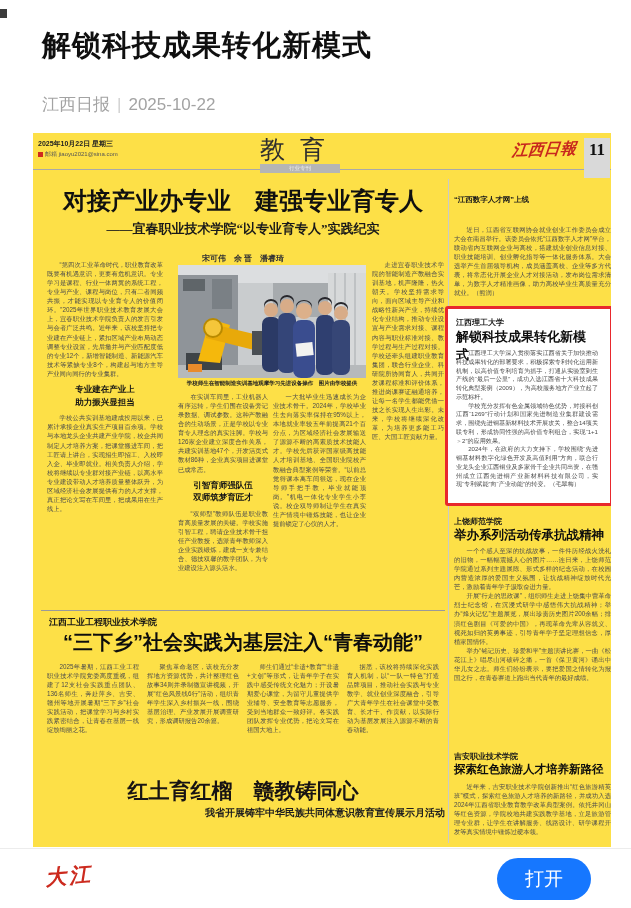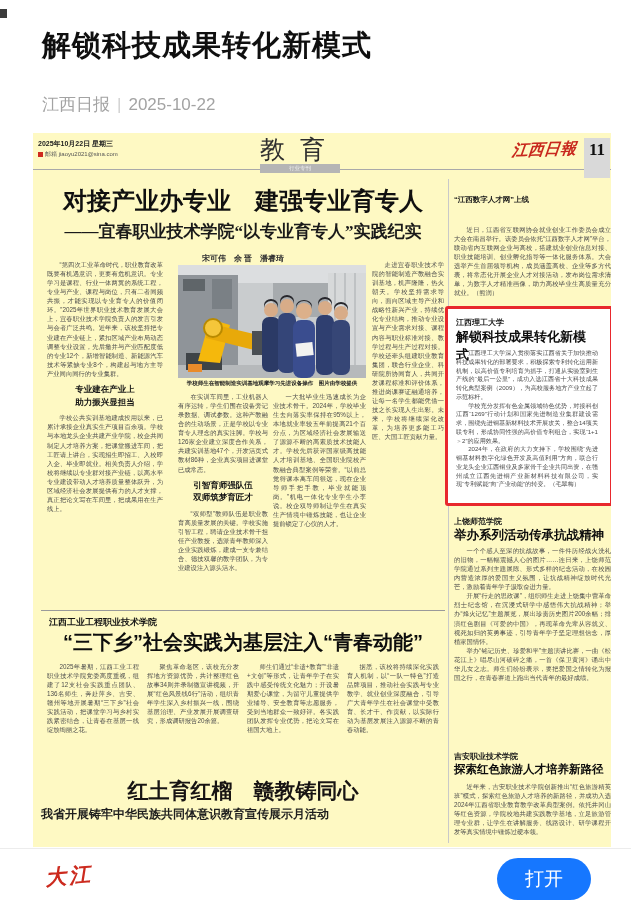--- a/index.html
+++ b/index.html
@@ -5,38 +5,38 @@
   html,body{margin:0;padding:0;}
   body{width:631px;height:908px;background:#ffffff;overflow:hidden;position:relative;
        font-family:"Liberation Sans","DejaVu Sans",sans-serif;-webkit-font-smoothing:antialiased;}
   .abs{position:absolute;}
   
   .corner-artifact{left:0;top:9px;width:7px;height:9px;background:#3c3c3c;}
   .h-title{left:42px;top:26px;width:560px;font-size:29px;font-weight:bold;color:#0f0f0f;letter-spacing:1px;}
   .h-src{left:42px;top:93px;font-size:17px;color:#a3a3a3;}
   .h-src .sep{color:#d0d0d0;margin:0 7px;font-weight:300;}
   
-  .paper{left:33px;top:133px;width:578px;height:714px;background:#fef9c3;overflow:hidden;color:#333;}
+  .paper{left:33px;top:133px;width:578px;height:714px;background:#fde047;overflow:hidden;color:#333;}
   .paper *{position:absolute;}
   .serif{font-family:"Liberation Serif","DejaVu Serif",serif;}
   .t{font-size:6.3px;line-height:1.44;text-align:justify;color:#4c4c4c;overflow:hidden;}
   .t p{position:static;margin:0;text-indent:2em;}
   .xhead{position:static;text-align:center;font-weight:bold;font-size:8.5px;color:#151515;line-height:1.5;margin:5px 0;text-indent:0;}
   
   .mh-date{left:5px;top:6px;font-size:7px;font-weight:bold;color:#222;}
   .mh-email{left:5px;top:17px;font-size:6px;color:#555;display:flex;align-items:center;gap:2px;}
   .redsq{position:static;width:5px;height:5px;background:#cf2a1e;display:inline-block;}
   .mh-section{left:197px;top:0px;width:140px;text-align:center;font-size:25px;letter-spacing:15px;color:#2e2e2e;}
   .mh-tag{left:227px;top:31px;width:80px;text-align:center;background:#b5b5b5;color:#f2f2f2;font-size:5.5px;line-height:9px;height:9px;z-index:2;}
   .mh-rule{left:0;top:36px;width:578px;height:1px;background:#a9a9a9;}
   .mh-brand{left:455px;top:7px;width:88px;text-align:right;color:#c8281e;font-style:italic;font-weight:bold;font-size:16px;transform:skewX(-8deg) rotate(-2deg);}
   .mh-pagenum{left:551px;top:5px;width:26px;height:40px;background:#d9d9d9;color:#111;font-weight:bold;font-size:17px;text-align:center;line-height:23px;}
   
   .ma-hl{left:10px;top:52px;width:400px;text-align:center;font-size:24px;font-weight:bold;color:#101010;}
-  .ma-sub{left:10px;top:87px;width:400px;text-align:center;font-size:17px;font-weight:bold;color:#1a1a1a;}
+  .ma-sub{left:10px;top:87px;width:400px;text-align:center;font-size:13px;font-weight:bold;color:#1a1a1a;}
   .ma-by{left:10px;top:112px;width:400px;text-align:center;font-size:8px;font-weight:bold;color:#333;margin-top:8px;}
   .ma-c1{left:14px;top:127px;width:116px;height:350px;}
   .ma-photo{left:145px;top:132px;width:188px;height:113px;}
   .ma-cap{left:145px;top:247px;width:188px;font-size:5.5px;font-weight:bold;color:#222;text-align:center;}
   .ma-c2{left:145px;top:259px;width:90px;height:218px;}
   .ma-c3{left:240px;top:259px;width:93px;height:218px;}
   .ma-c4{left:339px;top:127px;width:72px;height:350px;}
   .vdiv{left:415px;top:46px;width:1px;height:664px;background:#c9c9c9;}
   
   .r1-kicker{left:421px;top:62px;width:157px;font-size:7.5px;font-weight:bold;color:#1a1a1a;}
@@ -52,21 +52,21 @@
   .r4-kicker{left:421px;top:618px;width:157px;font-size:8px;font-weight:bold;color:#1a1a1a;}
   .r4-hl{left:421px;top:629px;width:157px;font-size:11.5px;font-weight:bold;color:#0d0d0d;}
   .r4-body{left:421px;top:649px;width:157px;height:63px;}
   
   .bl-rule{left:8px;top:477px;width:404px;height:1px;background:#9a9a9a;}
   .bl-kicker{left:16px;top:483px;width:390px;font-size:9px;font-weight:bold;color:#151515;}
   .bl-hl{left:8px;top:496px;width:404px;text-align:center;font-size:20px;font-weight:bold;color:#0d0d0d;}
   .bl-c{top:529px;width:92px;height:110px;}
   .bl-c1{left:14px;} .bl-c2{left:114px;} .bl-c3{left:214px;} .bl-c4{left:314px;}
   .band-hl{left:8px;top:644px;width:404px;text-align:center;font-size:21px;font-weight:bold;color:#171313;}
-  .band-sub{left:8px;top:673px;width:404px;text-align:left;font-size:12px;font-weight:bold;color:#1e1e1e;}
+  .band-sub{left:8px;top:673px;width:404px;text-align:right;font-size:10px;font-weight:bold;color:#1e1e1e;}
   
   .bar{left:0;top:848px;width:631px;height:60px;background:#fff;border-top:1px solid #ececec;}
   .bar-logo{position:absolute;left:45px;top:13px;font-size:21px;color:#cc2a1e;font-weight:bold;font-style:italic;letter-spacing:3px;transform:rotate(-5deg);font-family:"Liberation Serif","DejaVu Serif",serif;}
   .open-btn{position:absolute;right:40px;top:9px;width:94px;height:42px;border-radius:21px;background:#1677ff;color:#fff;font-size:19px;display:flex;align-items:center;justify-content:center;border:none;}
 </style>
 </head>
 <body>
 
 <div class="abs corner-artifact"></div>
 

